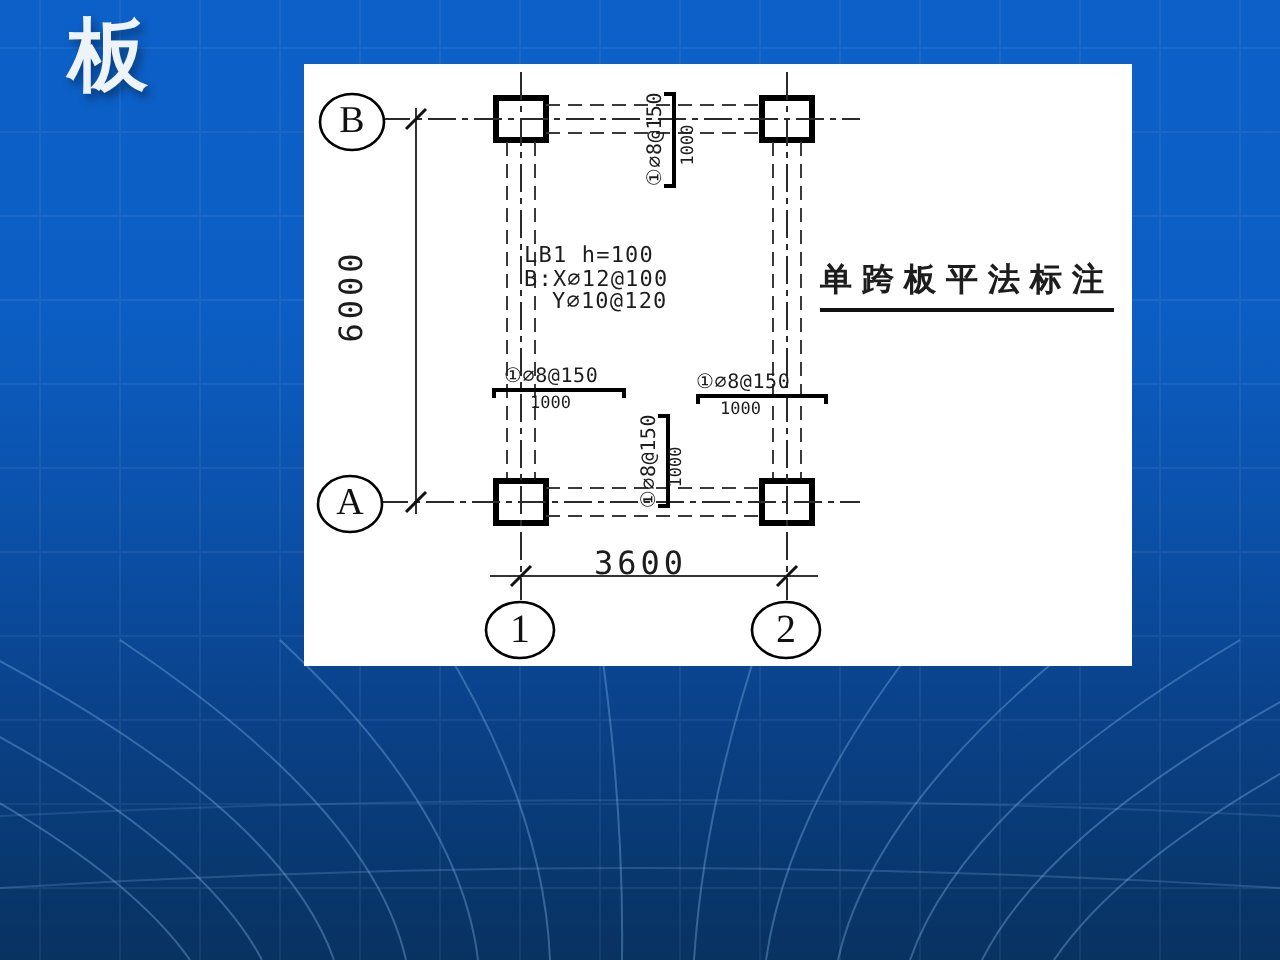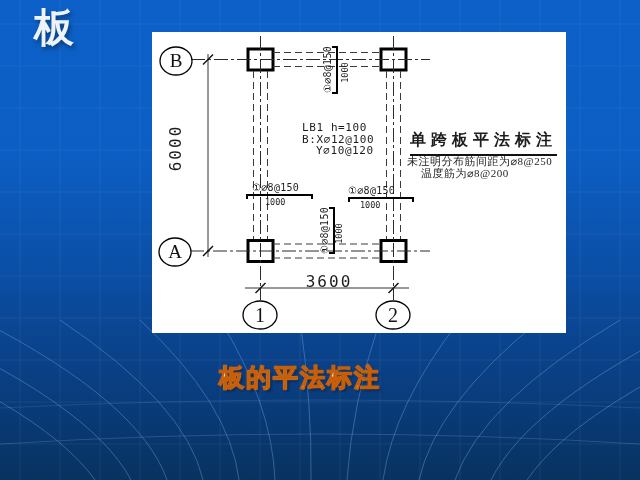--- a/index.html
+++ b/index.html
@@ -129,41 +129,38 @@
         <ellipse cx="241" cy="283" rx="17" ry="14"></ellipse>
       </g>
     </svg>
 
     <div class="bubble" style="left:8px;top:15px;width:32px;height:28px;font-size:19px;">B</div>
     <div class="bubble" style="left:7px;top:206px;width:32px;height:28px;font-size:19px;">A</div>
     <div class="bubble" style="left:91px;top:269px;width:34px;height:28px;font-size:20px;">1</div>
     <div class="bubble" style="left:224px;top:269px;width:34px;height:28px;font-size:20px;">2</div>
 
     <div class="txt dim rot" style="left:-7px;top:101px;width:60px;height:30px;">6000</div>
-    <div class="txt dim" style="left:145px;top:240px;width:64px;text-align:center;">3600</div>
+    <div class="txt dim" style="left:145px;top:240px;width:64px;">3600</div>
 
-    <div class="txt slab-label" style="left:110px;top:90px;padding-left:40px;">
+    <div class="txt slab-label" style="left:110px;top:90px;">
       <div>LB1  h=100</div>
       <div>B:X⌀12@100</div>
       <div style="margin-left:14px;">Y⌀10@120</div>
     </div>
 
     <div class="txt ann rot" style="left:145px;top:31px;width:60px;height:13px;">①⌀8@150</div>
     <div class="txt ann-small rot" style="left:177px;top:35px;width:30px;height:11px;">1000</div>
 
     <div class="txt ann" style="left:100px;top:150px;">①⌀8@150</div>
     <div class="txt ann-small" style="left:113px;top:165px;">1000</div>
 
     <div class="txt ann" style="left:196px;top:153px;">①⌀8@150</div>
     <div class="txt ann-small" style="left:208px;top:168px;">1000</div>
 
     <div class="txt ann rot" style="left:142px;top:192px;width:60px;height:13px;">①⌀8@150</div>
     <div class="txt ann-small rot" style="left:171px;top:196px;width:30px;height:11px;">1000</div>
 
     <div class="txt notes-heading" style="left:258px;top:98px;">单跨板平法标注</div>
-    <div class="txt note-line" style="left:255px;top:122px;">未注明分布筋间距为⌀8@250</div>
-    <div class="txt note-line" style="left:269px;top:134px;">温度筋为⌀8@200</div>
 
   </div>
 
-  <div class="caption">板的平法标注</div>
 
 </div>
 
 </body></html>

